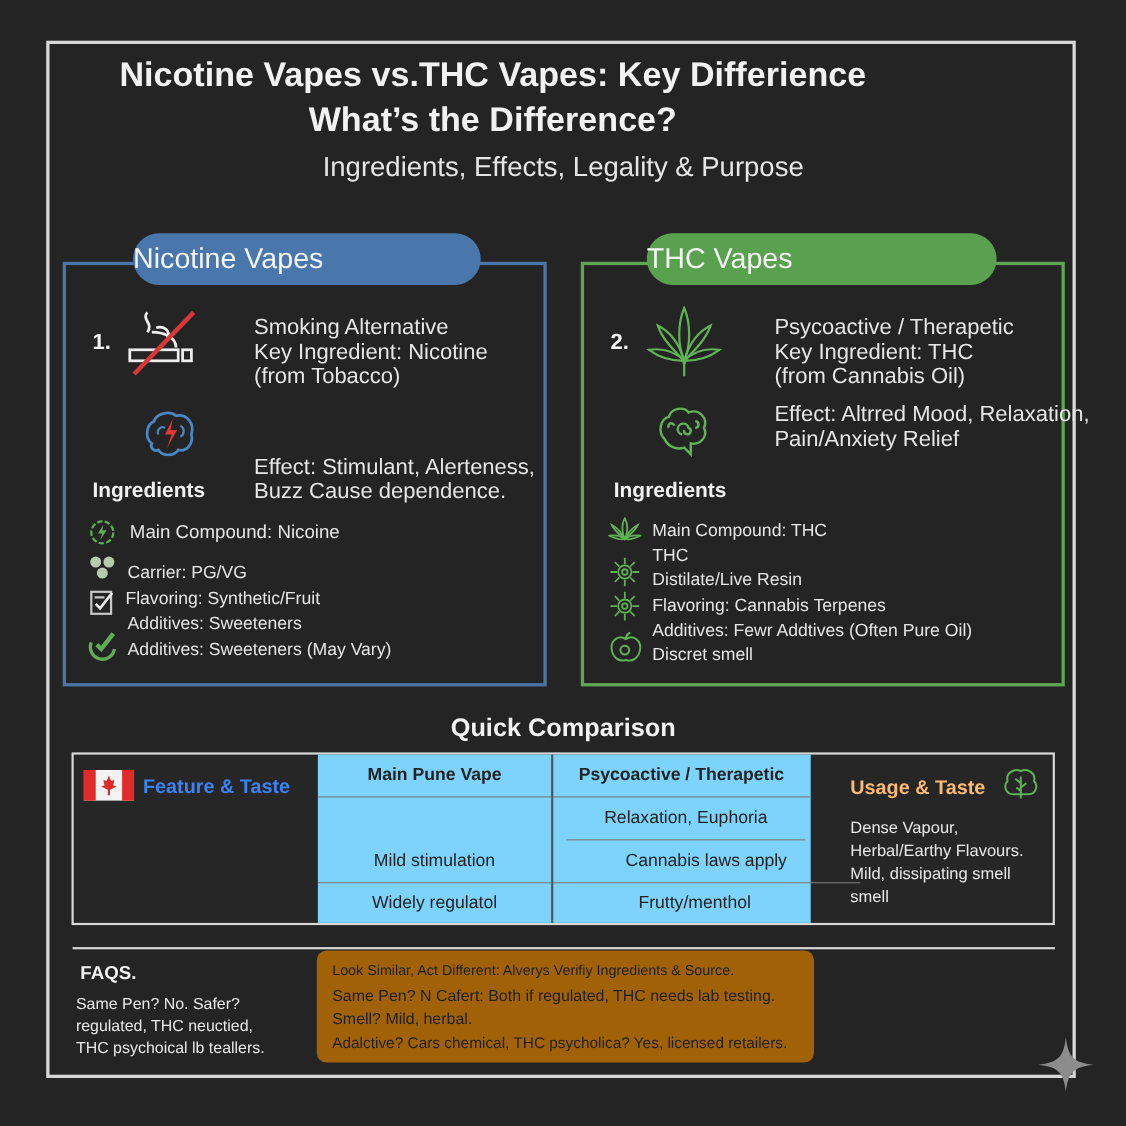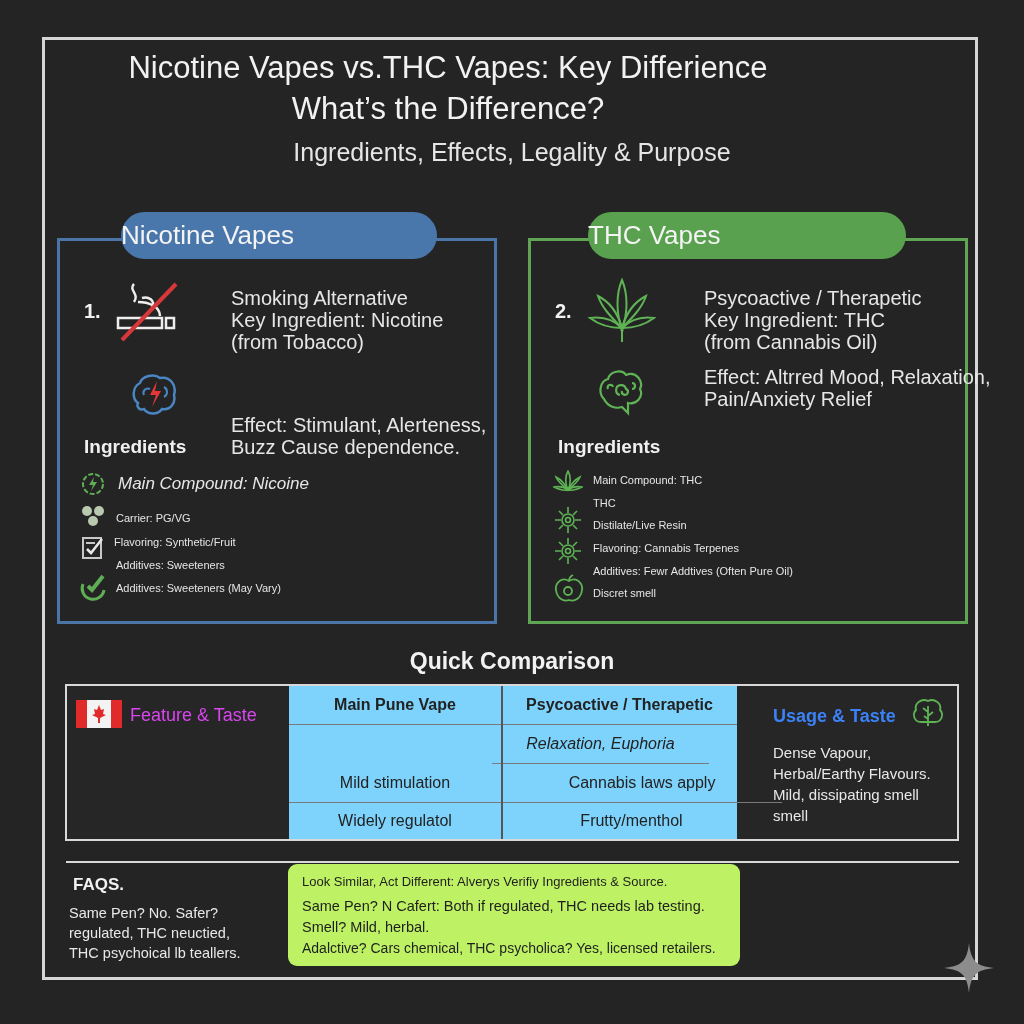--- a/index.html
+++ b/index.html
@@ -1,49 +1,49 @@
 <!DOCTYPE html>
 <html><head>
 <meta charset="utf-8">
 <style>
   * { box-sizing: border-box; margin: 0; padding: 0; }
   html, body { width: 1024px; height: 1024px; background: #242424; overflow: hidden; }
   body { font-family: "Liberation Sans", "DejaVu Sans", sans-serif; color: #e8e8e8; position: relative; }
   .frame { position: absolute; left: 42px; top: 37px; width: 936px; height: 943px; border: 3px solid #d6d6d6; }
-  .title { position: absolute; left: 0; width: 896px; text-align: center; color: #f2f2f2; font-weight: normal; }
+  .title { position: absolute; left: 0; width: 896px; text-align: center; color: #f2f2f2; font-weight: bold; }
   .t1 { top: 50px; font-size: 31px; }
   .t2 { top: 91px; font-size: 31px; }
   .sub { position: absolute; top: 138px; left: 0; width: 1024px; text-align: center; font-size: 25px; color: #e6e6e6; }
 
   .panel { position: absolute; top: 238px; height: 386px; border: 3px solid; }
   .panel.nic { left: 57px; width: 440px; border-color: #4a75a6; }
   .panel.thc { left: 528px; width: 440px; border-color: #5fa553; }
   .pill { position: absolute; top: 212px; height: 47px; border-radius: 24px; text-align: left; line-height: 47px; font-size: 26px; font-weight: normal; color: #f4f4f4; }
   .pill.nic { left: 121px; width: 316px; background: #4a77ab; }
   .pill.thc { left: 588px; width: 318px; background: #5aa14f; }
 
   .num { position: absolute; font-size: 20px; font-weight: bold; color: #f2f2f2; }
   .ptext { position: absolute; font-size: 20px; line-height: 22px; color: #e6e6e6; }
   .ing-h { position: absolute; font-size: 19px; font-weight: bold; color: #f0f0f0; }
-  .ing { position: absolute; font-size: 11px; color: #e6e6e6; white-space: nowrap; }
+  .ing { position: absolute; font-size: 16px; color: #e6e6e6; white-space: nowrap; }
   .ico { position: absolute; }
 
   .qc-title { position: absolute; top: 648px; left: 0; width: 1024px; text-align: center; font-size: 23px; font-weight: bold; color: #f2f2f2; }
   .qtable { position: absolute; left: 65px; top: 684px; width: 894px; height: 157px; border: 2px solid #d8d8d8; background: #262626; }
   .qleft { position: absolute; left: 0; top: 0; width: 222px; height: 100%; }
   .qgrid { position: absolute; left: 222px; top: 0; width: 448px; height: 100%; background: #7dd3fc; }
   .qcell { position: absolute; text-align: center; color: #222; font-size: 16px; border-bottom: 1.5px solid #7a7a7a; display: flex; align-items: center; justify-content: center; }
   .qcell.h { font-weight: bold; }
   .qdiv { position: absolute; left: 212px; top: 0; width: 1.5px; height: 100%; background: #555; }
   .qright { position: absolute; left: 670px; top: 0; width: 222px; height: 100%; }
 
   .hr { position: absolute; left: 66px; top: 861px; width: 893px; height: 2px; background: #d8d8d8; }
   .faq-h { position: absolute; left: 73px; top: 875px; font-size: 17px; font-weight: bold; color: #f2f2f2; }
   .faq-l { position: absolute; left: 69px; top: 903px; font-size: 14.5px; line-height: 20px; color: #e8e8e8; }
-  .faq-box { position: absolute; left: 288px; top: 864px; width: 452px; height: 102px; background: #bef264; border-radius: 9px; color: #1f1f1f; padding: 10px 0 0 14px; }
+  .faq-box { position: absolute; left: 288px; top: 864px; width: 452px; height: 102px; background: #a16207; border-radius: 9px; color: #1f1f1f; padding: 10px 0 0 14px; }
   .faq-box div { white-space: nowrap; }
   .sparkle { position: absolute; left: 944px; top: 943px; }
 </style>
 </head>
 <body>
 
 <div class="frame"></div>
 
 <div class="title t1">Nicotine Vapes vs.THC Vapes: Key Differience</div>
 <div class="title t2">What’s the Difference?</div>
@@ -71,21 +71,21 @@
 <div class="ptext" style="left:231px;top:368px;margin-top:46px;">
   <div>Effect: Stimulant, Alerteness,</div>
   <div>Buzz Cause dependence.</div>
 </div>
 <div class="ing-h" style="left:84px;top:436px;">Ingredients</div>
 
 <svg class="ico" style="left:80px;top:471px;" width="26" height="26" viewBox="0 0 26 26">
   <circle cx="13" cy="13" r="10" fill="none" stroke="#5fae55" stroke-width="2" stroke-dasharray="5 2"></circle>
   <path d="M14 6 L9 14 L13 14 L11 20 L17 11 L13 11 Z" fill="#5fae55"></path>
 </svg>
-<div class="ing" style="left:118px;top:474px;font-size:17px;font-style:italic;">Main Compound: Nicoine</div>
+<div class="ing" style="left:118px;top:474px;font-size:17px;">Main Compound: Nicoine</div>
 
 <svg class="ico" style="left:80px;top:505px;" width="26" height="24" viewBox="0 0 26 24">
   <circle cx="7" cy="6" r="5" fill="#b8c9b0"></circle>
     <circle cx="19" cy="6" r="5" fill="#b8c9b0"></circle>
     <circle cx="13" cy="16" r="5" fill="#b8c9b0"></circle>
 </svg>
 <div class="ing" style="left:116px;top:512px;">Carrier: PG/VG</div>
 
 <svg class="ico" style="left:81px;top:535px;" width="24" height="26" viewBox="0 0 24 26">
   <rect x="2" y="3" width="18" height="20" fill="none" stroke="#c8c8c8" stroke-width="2"></rect>
@@ -174,34 +174,34 @@
 
 <div class="qc-title">Quick Comparison</div>
 <div class="qtable">
   <div class="qleft">
     <svg style="position:absolute;left:9px;top:14px;" width="46" height="28" viewBox="0 0 46 28">
       <rect width="46" height="28" fill="#f3f3f3"></rect>
       <rect width="11" height="28" fill="#e12a2a"></rect>
         <rect x="35" width="11" height="28" fill="#e12a2a"></rect>
       <path d="M23 5 L25 10 L28 9 L27 14 L30 15 L24 18 L24 23 L22 23 L22 18 L16 15 L19 14 L18 9 L21 10 Z" fill="#e12a2a"></path>
     </svg>
-    <div style="position:absolute;left:63px;top:19px;font-size:18px;font-weight:normal;color:#d946ef;white-space:nowrap;">Feature &amp; Taste</div>
+    <div style="position:absolute;left:63px;top:19px;font-size:18px;font-weight:bold;color:#3b82f6;white-space:nowrap;">Feature &amp; Taste</div>
   </div>
   <div class="qgrid">
     <div class="qcell h" style="left:0;top:0;width:212px;height:39px;">Main Pune Vape</div>
     <div class="qcell h" style="left:213px;top:0;width:235px;height:39px;">Psycoactive / Therapetic</div>
-    <div class="qcell" style="left:203px;top:39px;width:217px;height:39px;font-style:italic;">Relaxation, Euphoria</div>
+    <div class="qcell" style="left:226px;top:39px;width:217px;height:39px;">Relaxation, Euphoria</div>
     <div class="qcell" style="left:0;top:78px;width:212px;height:39px;">Mild stimulation</div>
     <div class="qcell" style="left:213px;top:78px;width:280px;height:39px;">Cannabis laws apply</div>
     <div class="qcell" style="left:0;top:117px;width:212px;height:36px;border-bottom:none;">Widely regulatol</div>
     <div class="qcell" style="left:213px;top:117px;width:235px;height:36px;border-bottom:none;margin-left:12px;">Frutty/menthol</div>
     <div class="qdiv"></div>
   </div>
   <div class="qright">
-    <div style="position:absolute;left:36px;top:20px;font-size:18px;font-weight:bold;color:#3b82f6;white-space:nowrap;">Usage &amp; Taste</div>
+    <div style="position:absolute;left:36px;top:20px;font-size:18px;font-weight:bold;color:#fdba74;white-space:nowrap;">Usage &amp; Taste</div>
     <svg style="position:absolute;left:174px;top:10px;" width="34" height="32" viewBox="0 0 34 32">
       <g fill="none" stroke="#5fb355" stroke-width="1.8">
         <path d="M10 26 C3 26 1 18 5 14 C3 7 11 2 17 5 C23 2 31 7 29 14 C33 18 31 26 24 26 Z"></path>
         <path d="M17 30 V10 M17 16 l-5 -4 M17 20 l5 -4 M17 23 l-4 -3"></path>
       </g>
     </svg>
     <div style="position:absolute;left:36px;top:56px;font-size:15px;line-height:21px;color:#e8e8e8;white-space:nowrap;">
       <div>Dense Vapour,</div>
       <div>Herbal/Earthy Flavours.</div>
       <div>Mild, dissipating smell</div>

